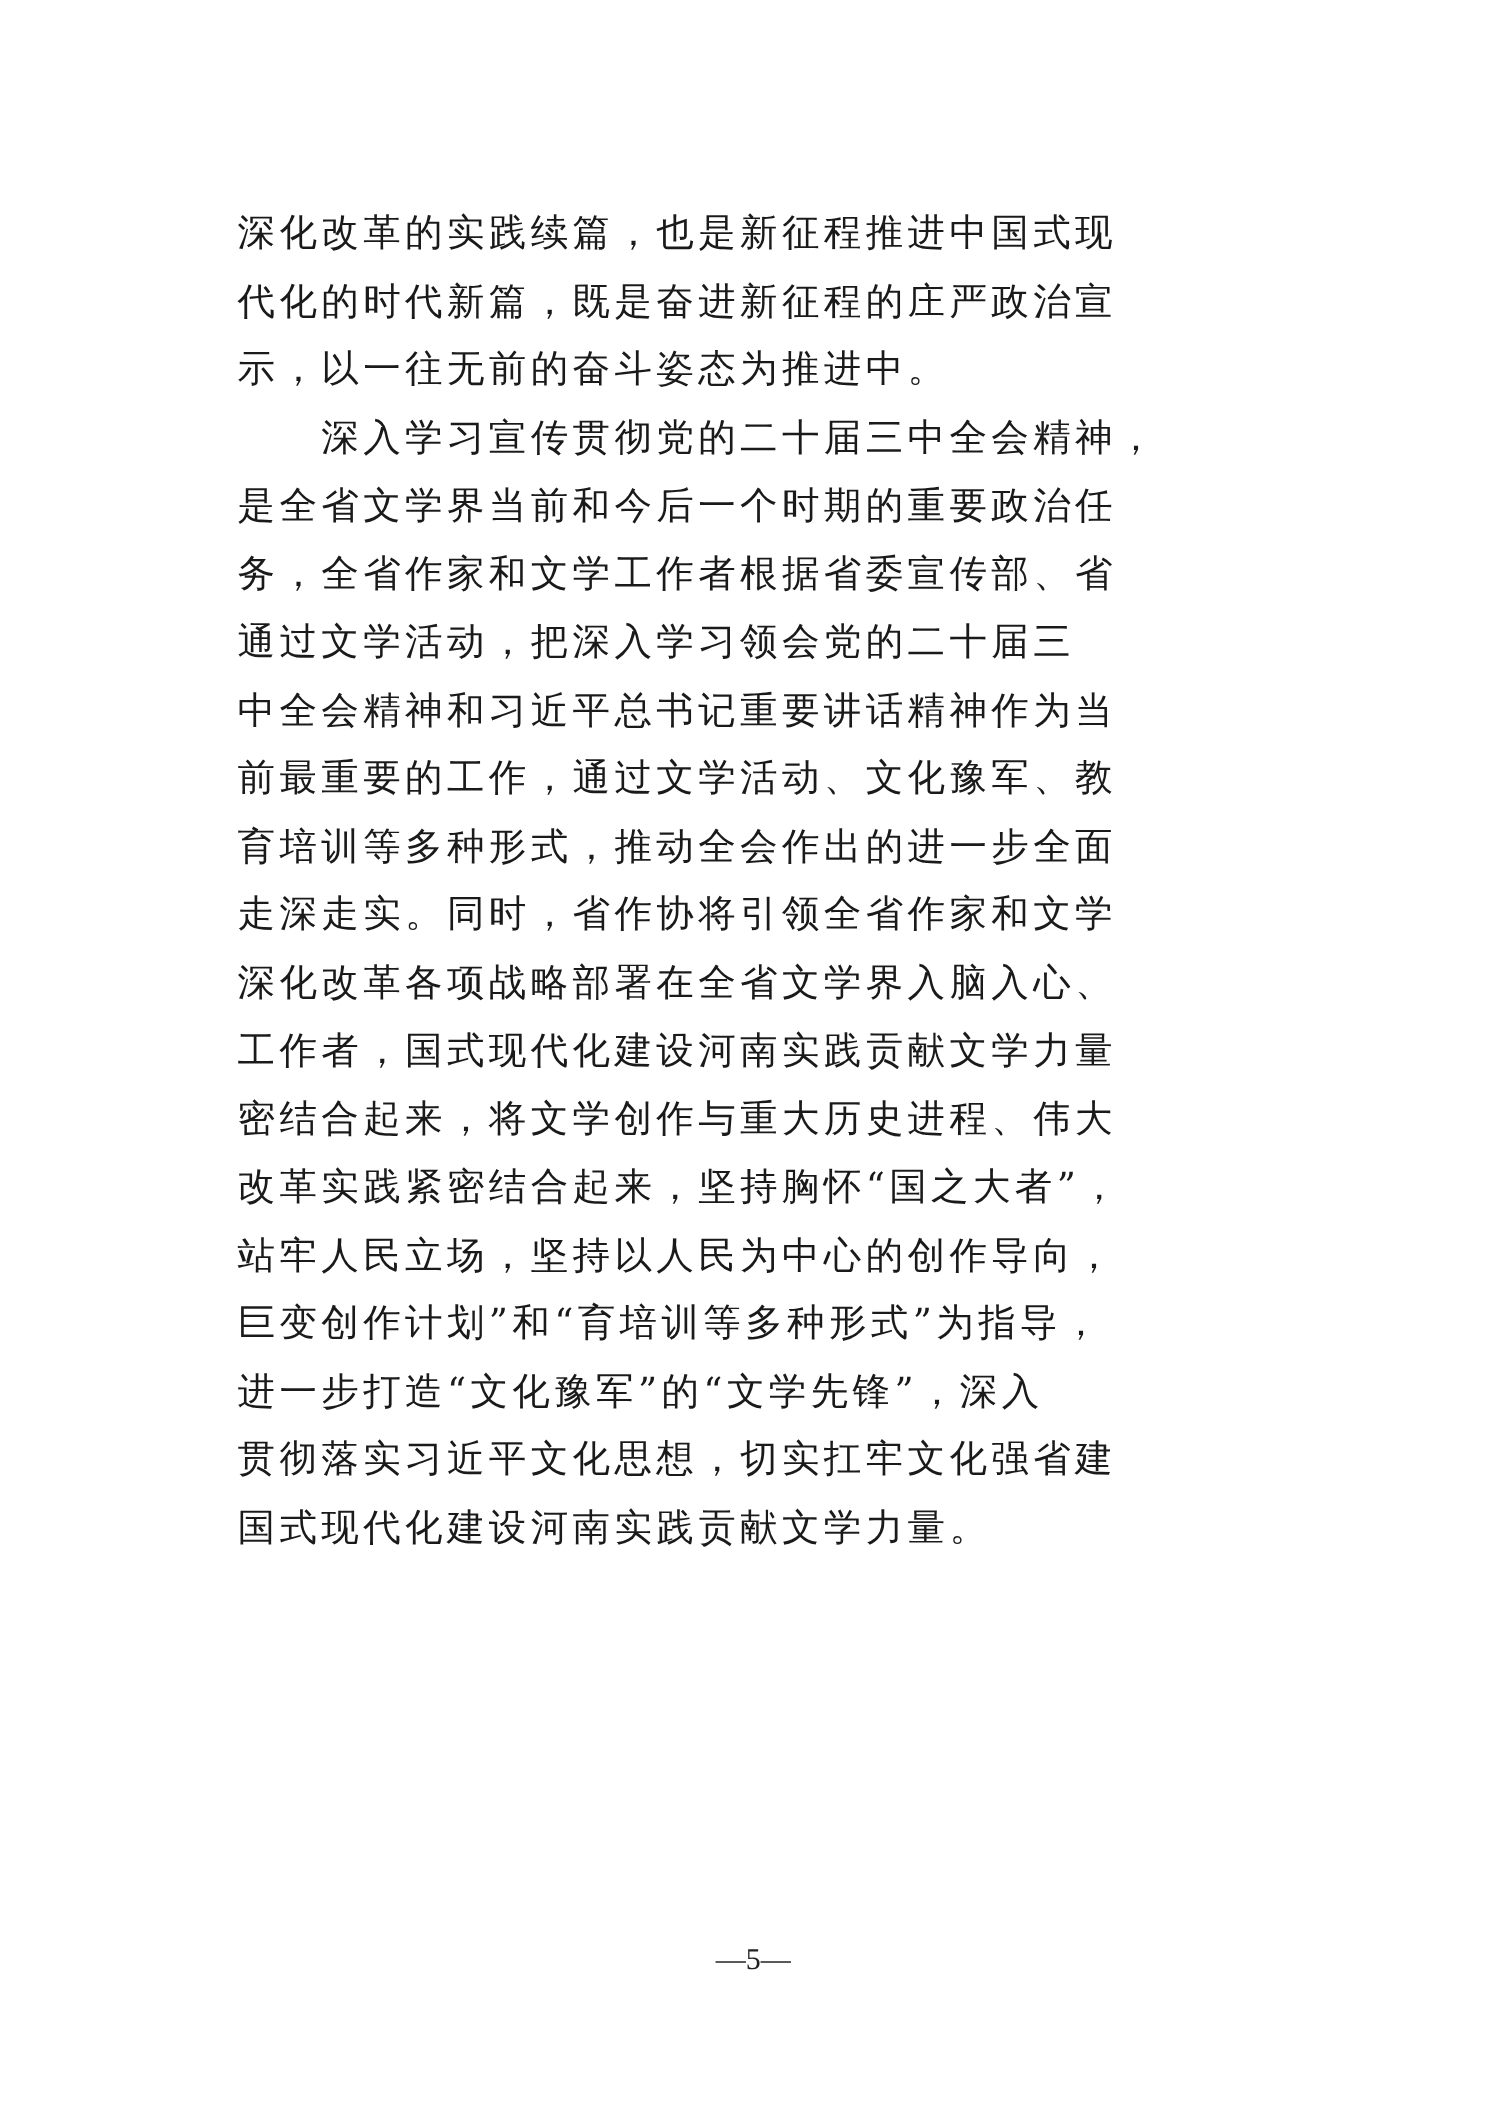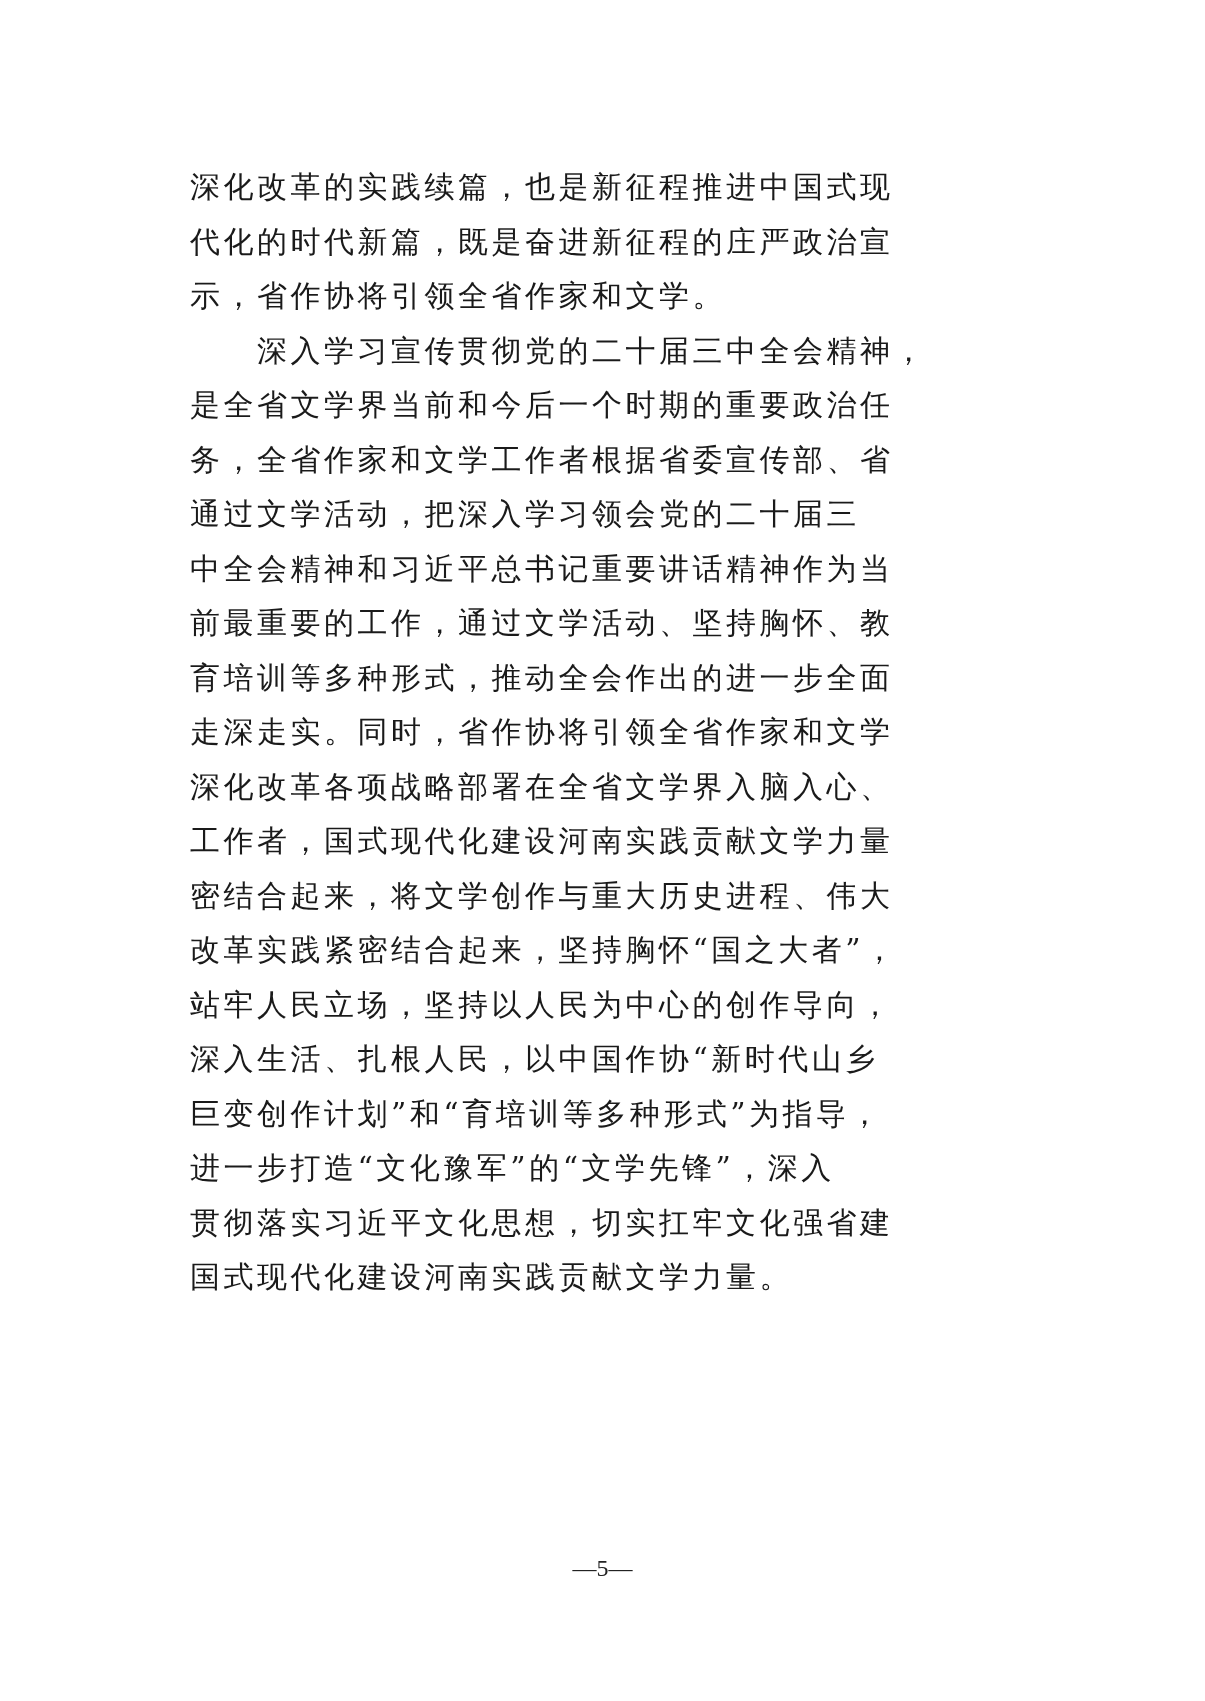--- a/index.html
+++ b/index.html
@@ -18,34 +18,33 @@
     font-family:"Liberation Serif", "DejaVu Serif", serif; font-size:24px; color:#222;
   }
 </style>
 </head>
 <body>
 
 <div class="page">
   <div class="body-text">
     <span class="line">深化改革的实践续篇，也是新征程推进中国式现</span>
     <span class="line">代化的时代新篇，既是奋进新征程的庄严政治宣</span>
-    <span class="line">示，省作协将引领全省作家和文学。</span>
+    <span class="line">示，以一往无前的奋斗姿态为推进中。</span>
     <span class="line">　　深入学习宣传贯彻党的二十届三中全会精神，</span>
     <span class="line">是全省文学界当前和今后一个时期的重要政治任</span>
     <span class="line">务，全省作家和文学工作者根据省委宣传部、省</span>
     <span class="line">通过文学活动，把深入学习领会党的二十届三</span>
     <span class="line">中全会精神和习近平总书记重要讲话精神作为当</span>
-    <span class="line">前最重要的工作，通过文学活动、坚持胸怀、教</span>
+    <span class="line">前最重要的工作，通过文学活动、文化豫军、教</span>
     <span class="line">育培训等多种形式，推动全会作出的进一步全面</span>
     <span class="line">走深走实。同时，省作协将引领全省作家和文学</span>
     <span class="line">深化改革各项战略部署在全省文学界入脑入心、</span>
     <span class="line">工作者，国式现代化建设河南实践贡献文学力量</span>
     <span class="line">密结合起来，将文学创作与重大历史进程、伟大</span>
     <span class="line">改革实践紧密结合起来，坚持胸怀“国之大者”，</span>
     <span class="line">站牢人民立场，坚持以人民为中心的创作导向，</span>
-    <span class="line">深入生活、扎根人民，以中国作协“新时代山乡</span>
     <span class="line">巨变创作计划”和“育培训等多种形式”为指导，</span>
     <span class="line">进一步打造“文化豫军”的“文学先锋”，深入</span>
     <span class="line">贯彻落实习近平文化思想，切实扛牢文化强省建</span>
     <span class="line">国式现代化建设河南实践贡献文学力量。</span>
   </div>
   <div class="page-number">—5—</div>
 </div>
 
 </body></html>

